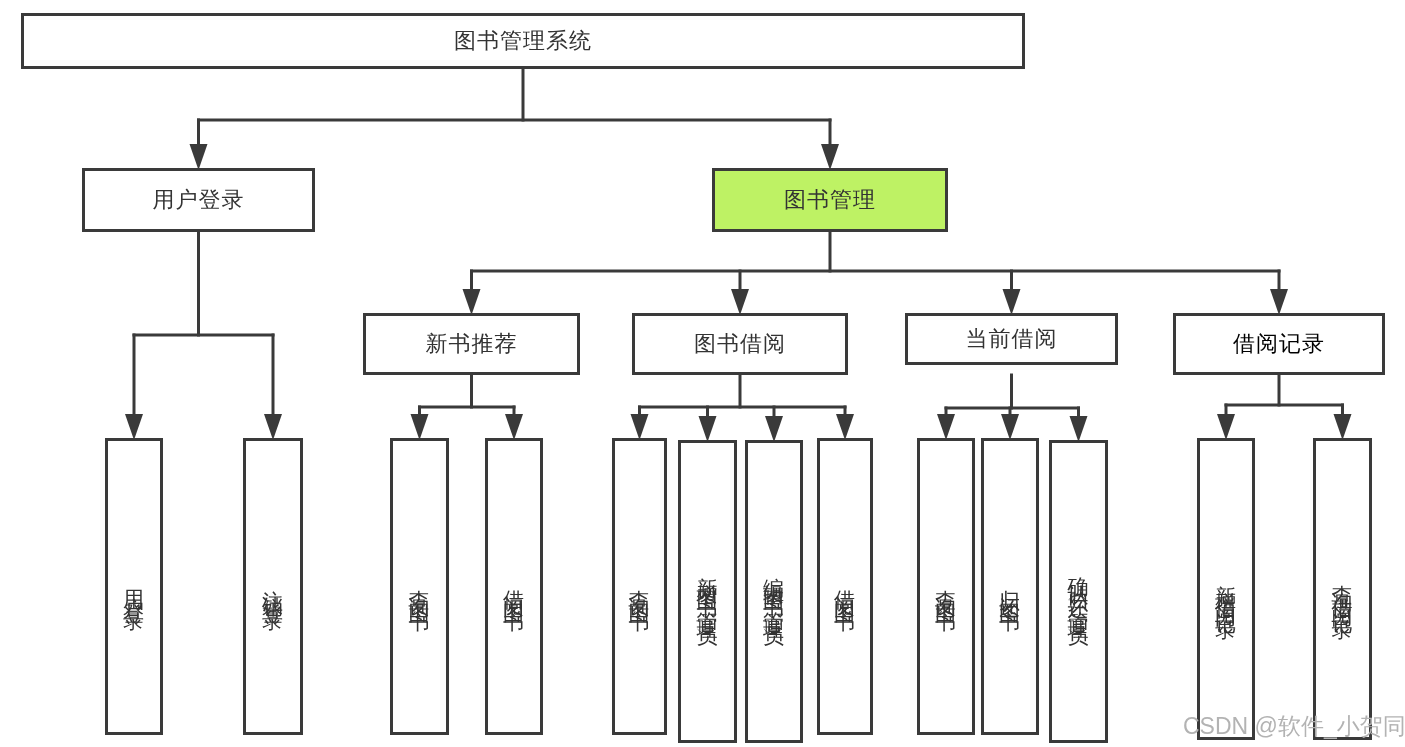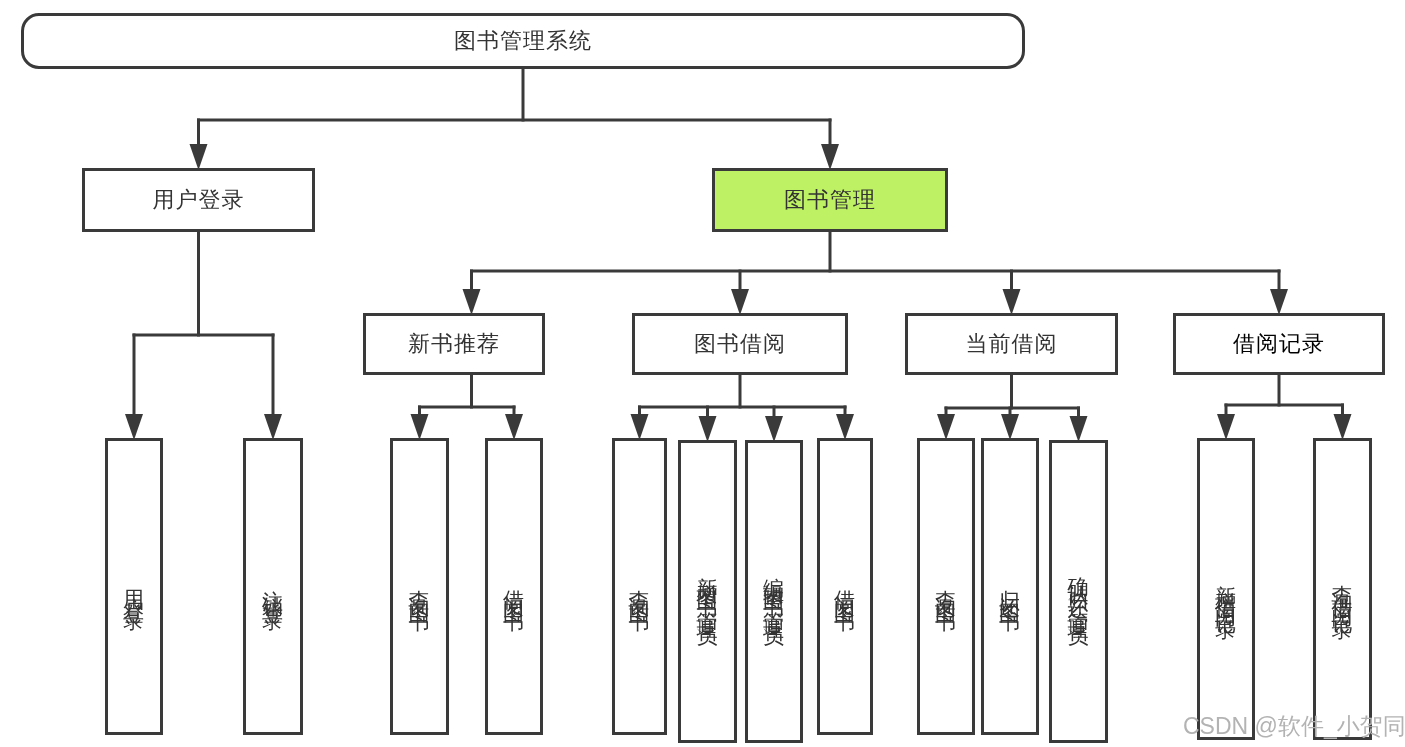--- a/index.html
+++ b/index.html
@@ -103,36 +103,36 @@
       <line x1="1078.5" y1="408" x2="1078.5" y2="418" stroke="#3a3a3a" stroke-width="3" stroke-linecap="square"></line>
       <polygon points="1069.5,416 1087.5,416 1078.5,442" fill="#3a3a3a"></polygon>
       <line x1="1279" y1="375" x2="1279" y2="405" stroke="#3a3a3a" stroke-width="3" stroke-linecap="square"></line>
       <line x1="1226" y1="405" x2="1342.5" y2="405" stroke="#3a3a3a" stroke-width="3" stroke-linecap="square"></line>
       <line x1="1226" y1="405" x2="1226" y2="416" stroke="#3a3a3a" stroke-width="3" stroke-linecap="square"></line>
       <polygon points="1217,414 1235,414 1226,440" fill="#3a3a3a"></polygon>
       <line x1="1342.5" y1="405" x2="1342.5" y2="416" stroke="#3a3a3a" stroke-width="3" stroke-linecap="square"></line>
       <polygon points="1333.5,414 1351.5,414 1342.5,440" fill="#3a3a3a"></polygon>
     </svg>
   <div id="diagram-nodes">
-      <div class="node h" style="left: 21px; top: 13px; width: 1004px; height: 56px; border-color: rgb(58, 58, 58); background: rgb(255, 255, 255); color: rgb(51, 51, 51); border-radius: 18px;">
+      <div class="node h" style="left: 21px; top: 13px; width: 1004px; height: 56px; border-color: rgb(58, 58, 58); background: rgb(255, 255, 255); color: rgb(51, 51, 51);">
         <span>图书管理系统</span>
       </div>
       <div class="node h" style="left: 82px; top: 168px; width: 233px; height: 64px; border-color: rgb(58, 58, 58); background: rgb(255, 255, 255); color: rgb(51, 51, 51);">
         <span>用户登录</span>
       </div>
       <div class="node h" style="left: 712px; top: 168px; width: 236px; height: 64px; border-color: rgb(58, 58, 58); background: #bef264; color: rgb(51, 51, 51);">
         <span>图书管理</span>
       </div>
-      <div class="node h" style="left: 363px; top: 313px; width: 182px; height: 62px; border-color: rgb(58, 58, 58); background: rgb(255, 255, 255); color: rgb(51, 51, 51);">
+      <div class="node h" style="left: 363px; top: 313px; width: 217px; height: 62px; border-color: rgb(58, 58, 58); background: rgb(255, 255, 255); color: rgb(51, 51, 51);">
         <span>新书推荐</span>
       </div>
       <div class="node h" style="left: 632px; top: 313px; width: 216px; height: 62px; border-color: rgb(58, 58, 58); background: rgb(255, 255, 255); color: rgb(51, 51, 51);">
         <span>图书借阅</span>
       </div>
-      <div class="node h" style="left: 905px; top: 313px; width: 213px; height: 62px; border-color: rgb(58, 58, 58); background: rgb(255, 255, 255); color: rgb(51, 51, 51);">
+      <div class="node h" style="left: 905px; top: 313px; width: 213px; height: 52px; border-color: rgb(58, 58, 58); background: rgb(255, 255, 255); color: rgb(51, 51, 51);">
         <span>当前借阅</span>
       </div>
       <div class="node h" style="left: 1173px; top: 313px; width: 212px; height: 62px; border-color: rgb(58, 58, 58); background: rgb(255, 255, 255); color: #000000;">
         <span>借阅记录</span>
       </div>
       <div class="node v" style="left: 105px; top: 438px; width: 58px; height: 297px; border-color: rgb(58, 58, 58); background: rgb(255, 255, 255); color: rgb(51, 51, 51);">
         <span>用户登录</span>
       </div>
       <div class="node v" style="left: 243px; top: 438px; width: 60px; height: 297px; border-color: rgb(58, 58, 58); background: rgb(255, 255, 255); color: rgb(51, 51, 51);">
         <span>注销登录</span>

